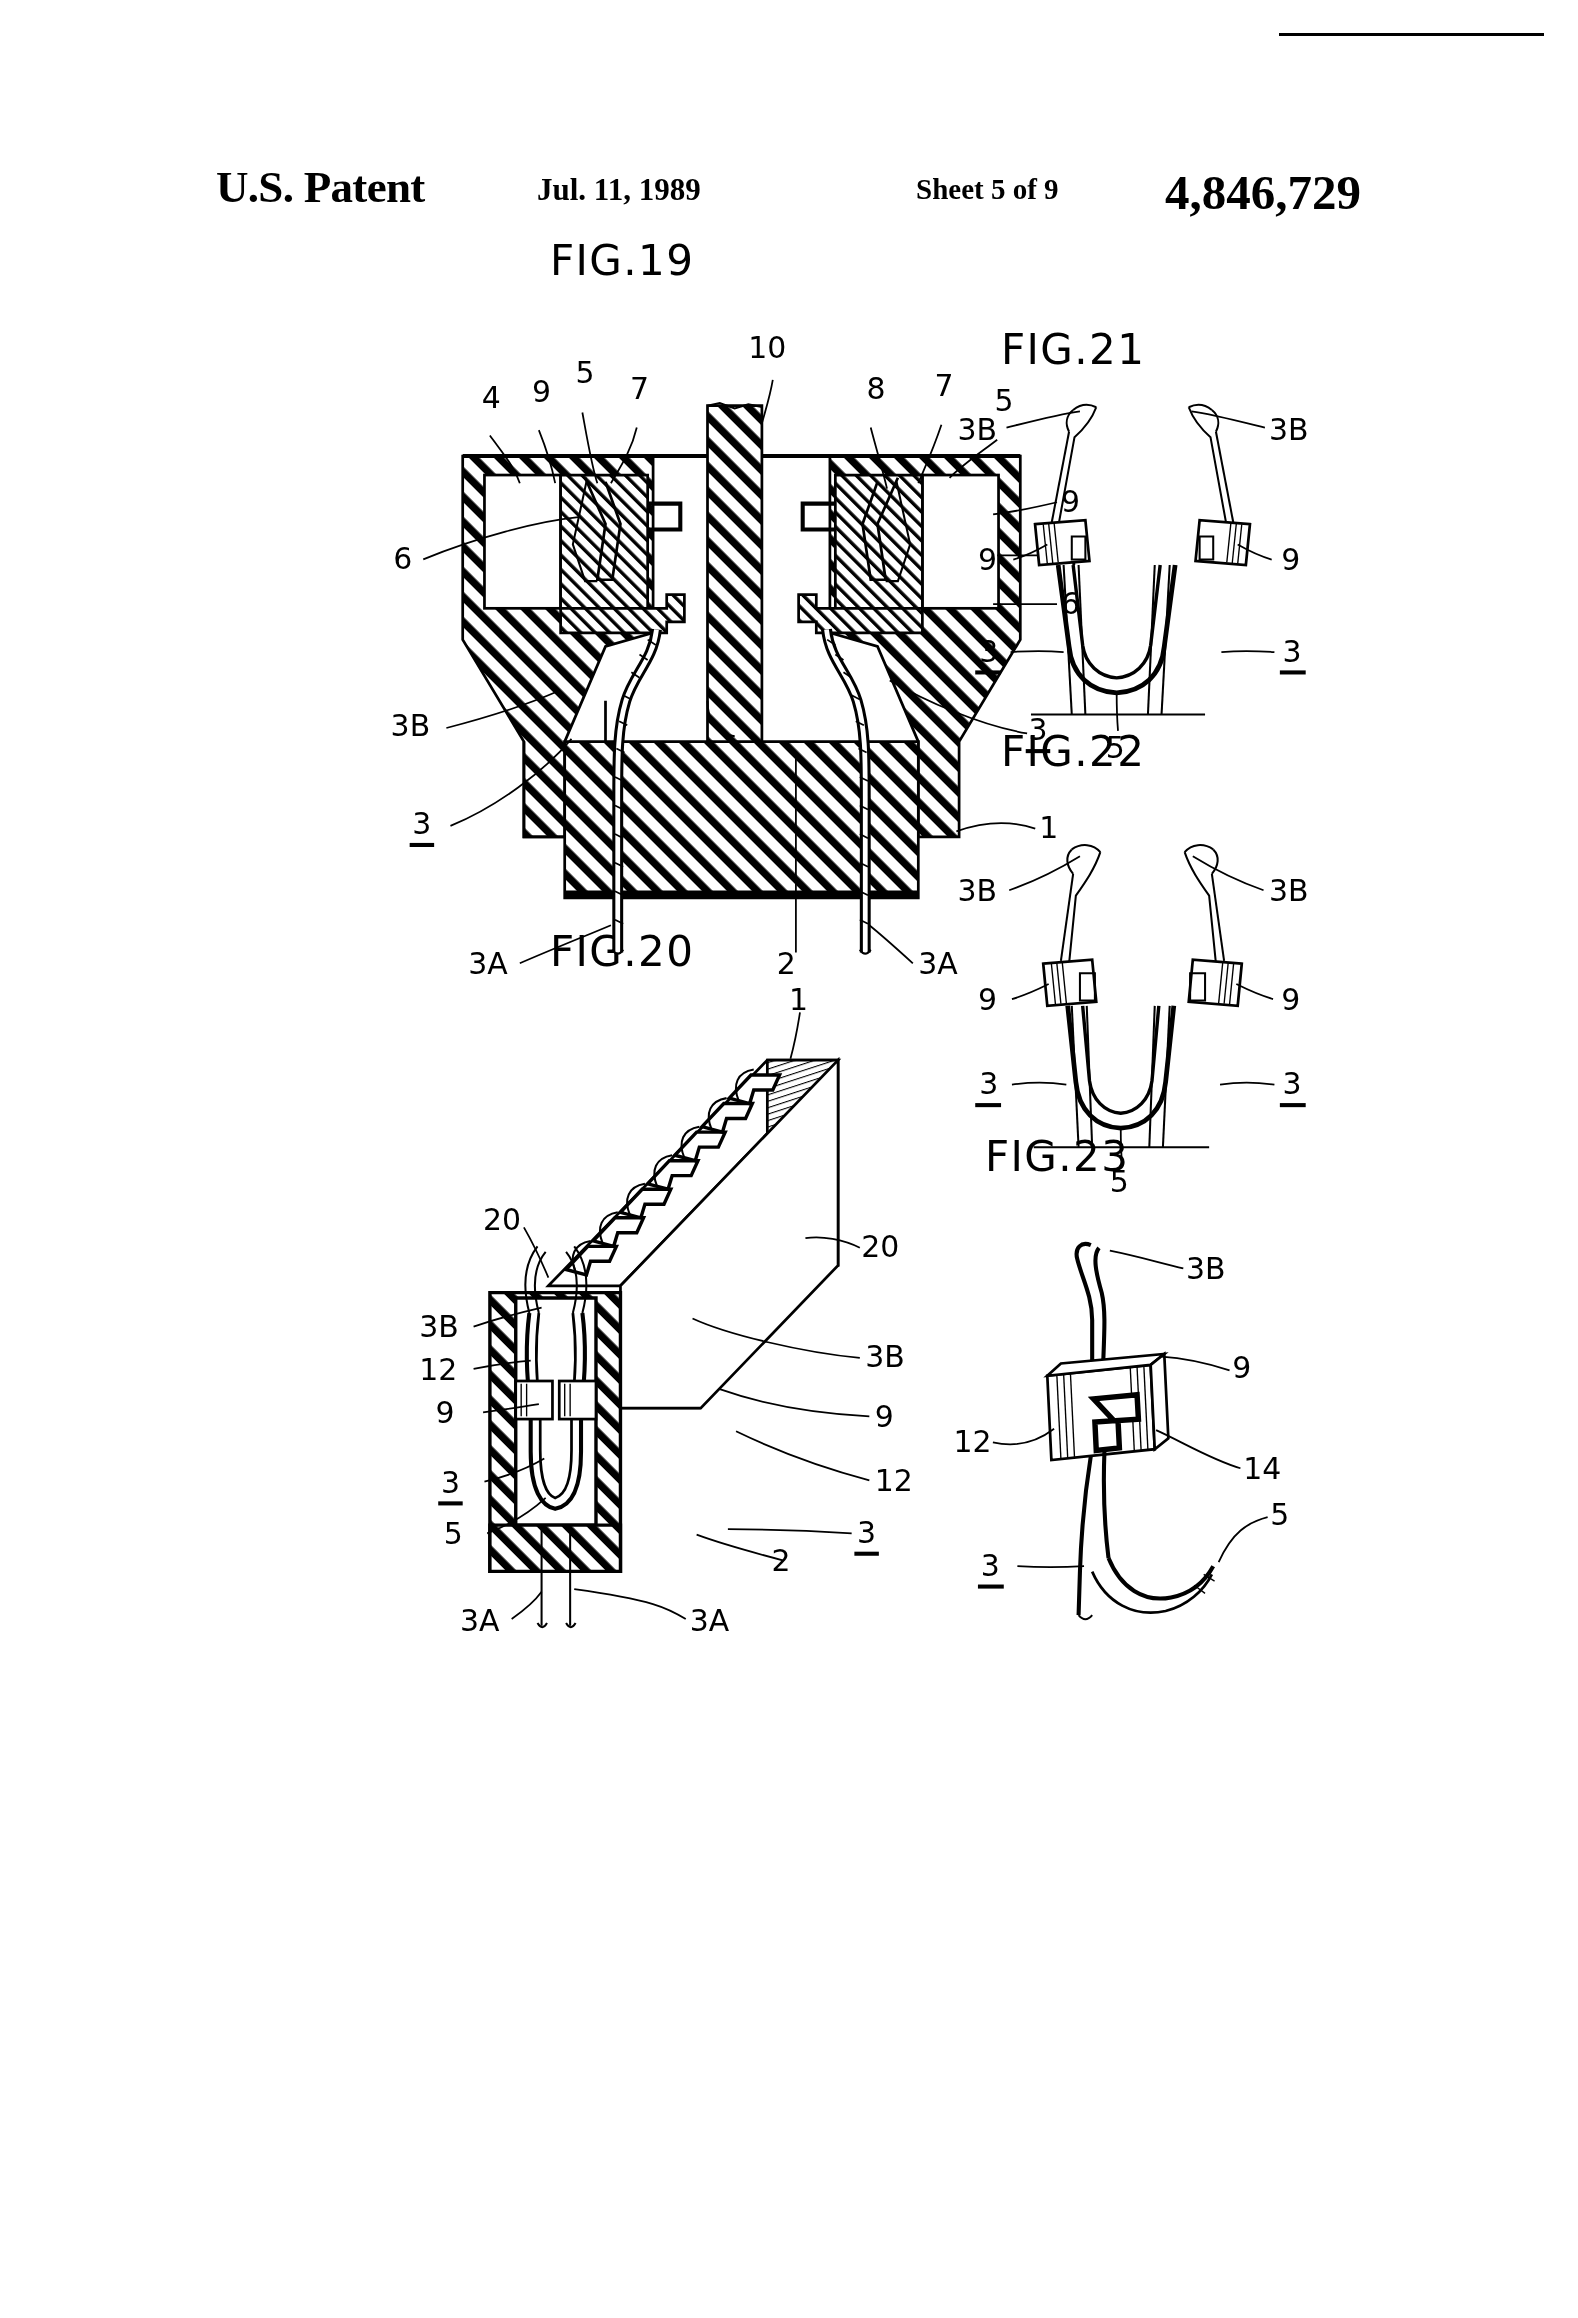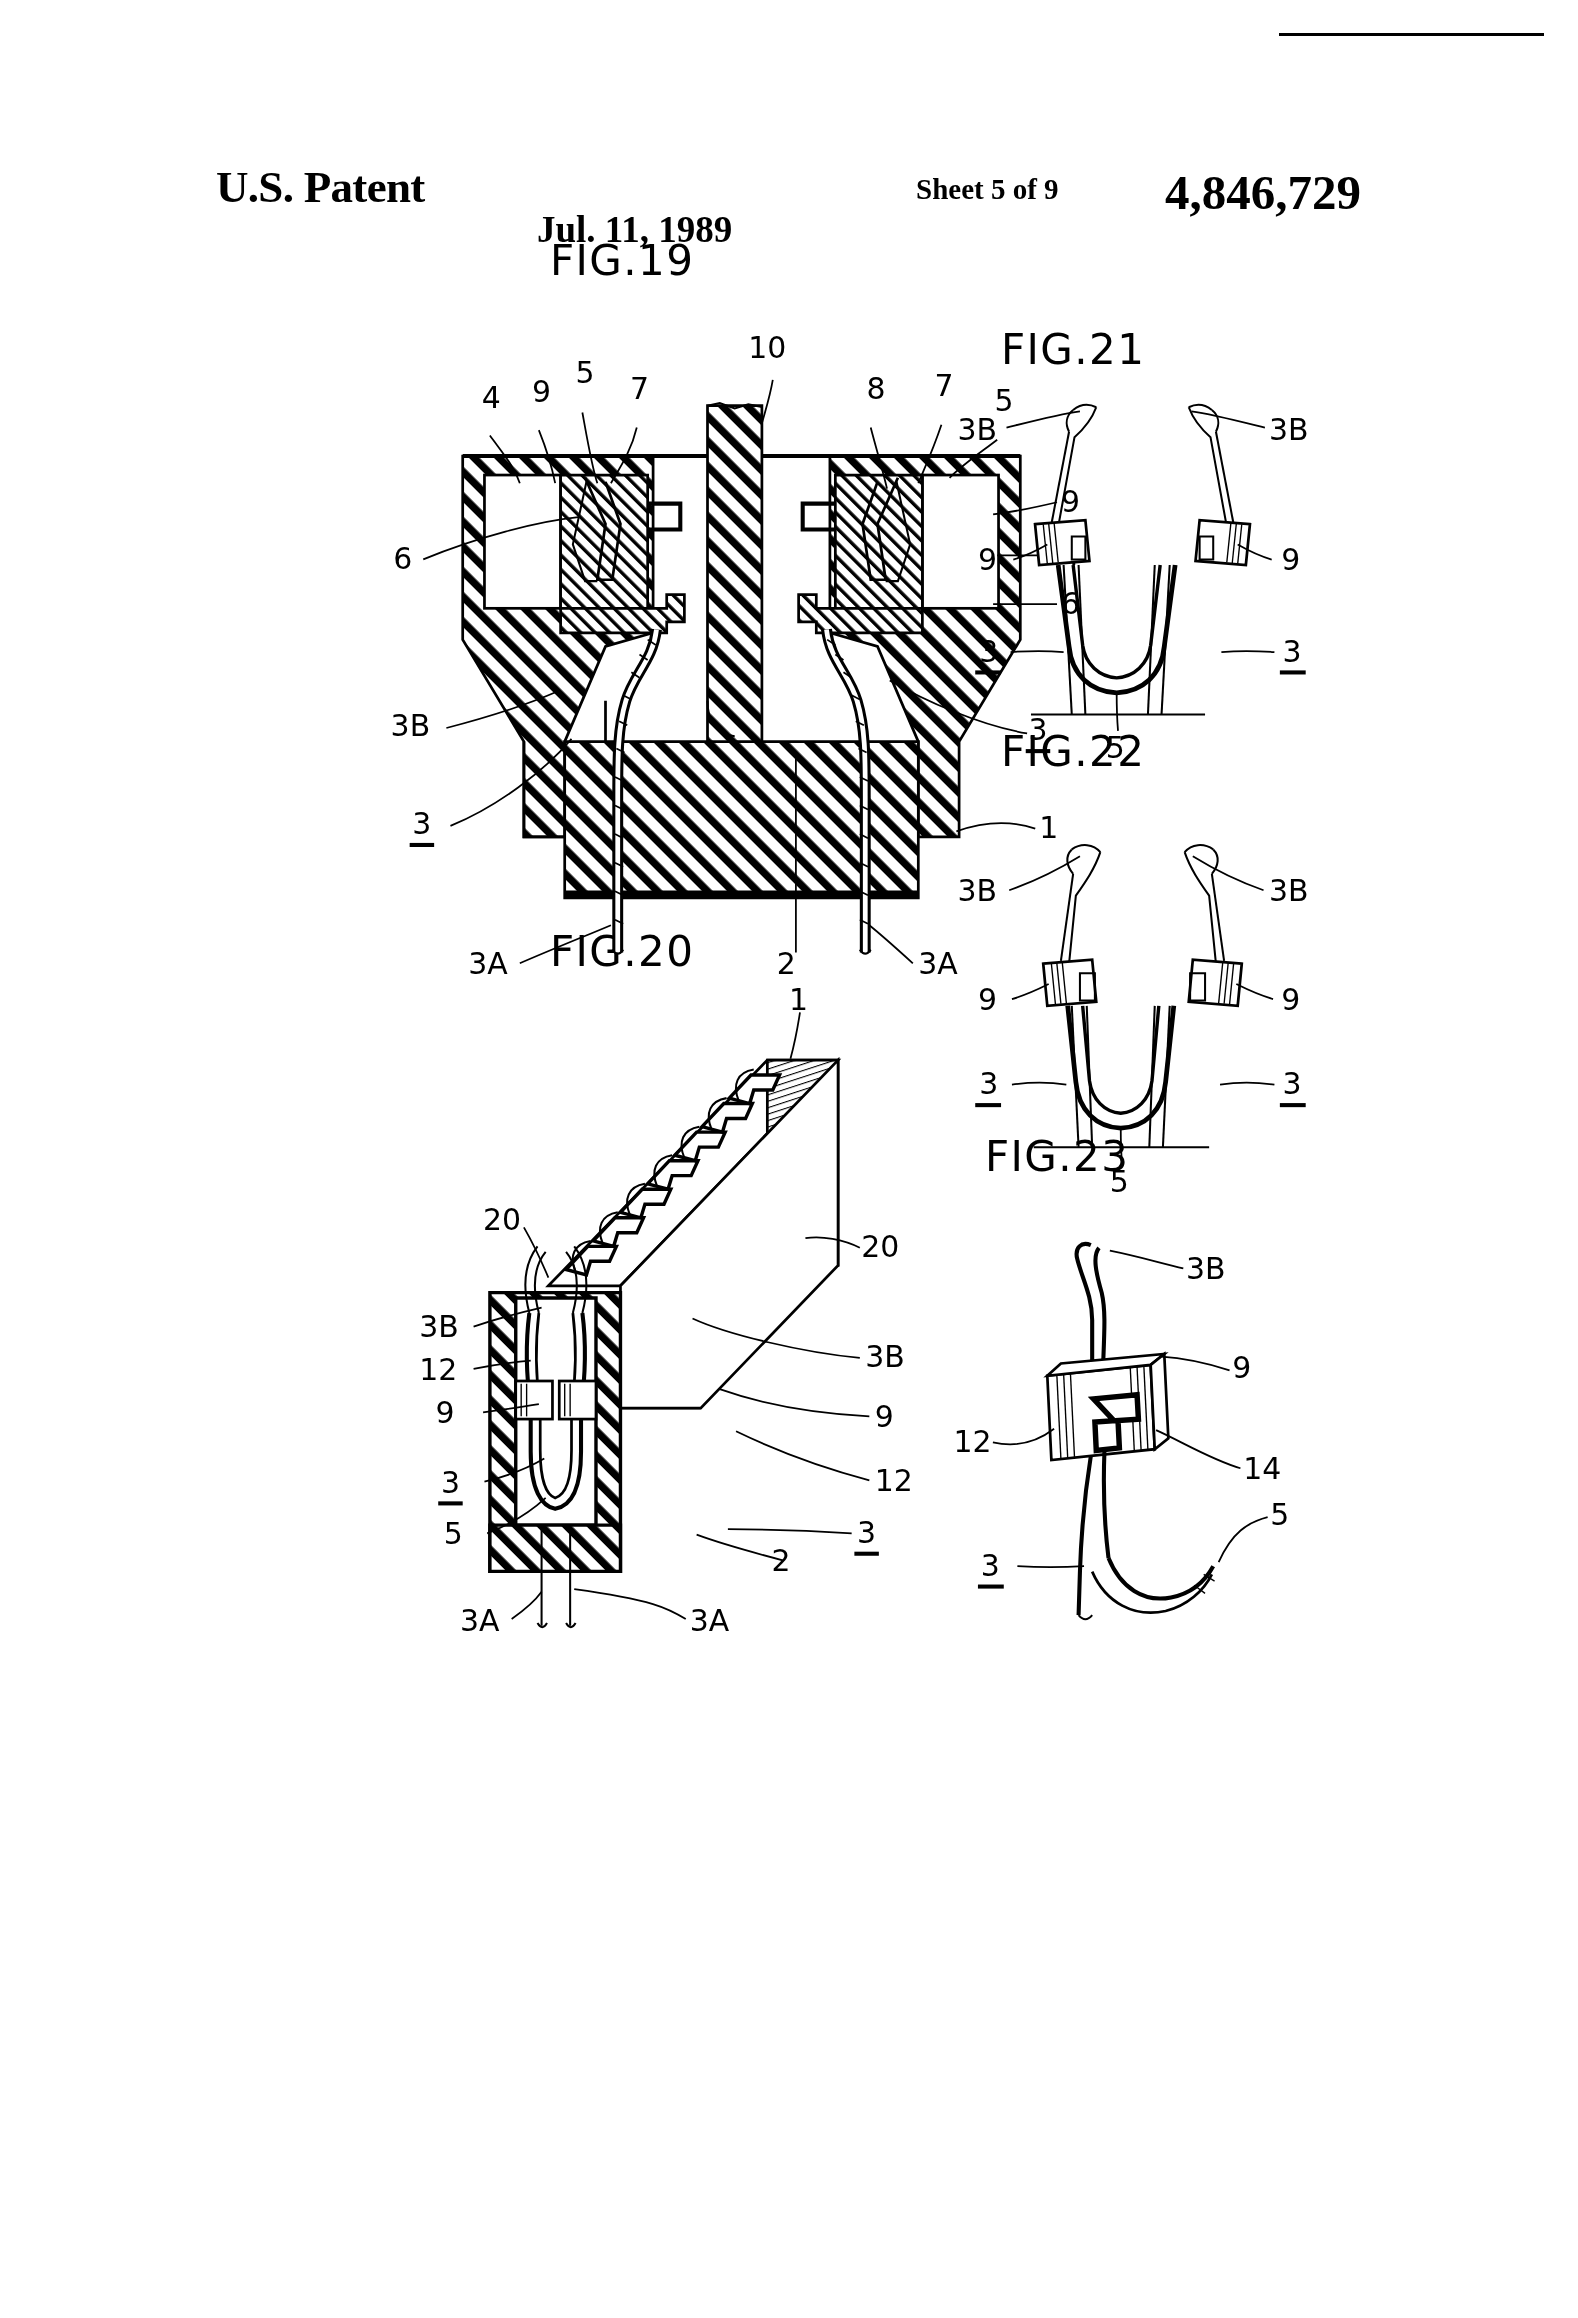--- a/index.html
+++ b/index.html
@@ -34,22 +34,21 @@
     height: 61px;
   }
   .hdr-item { position: absolute; white-space: nowrap; font-weight: bold; font-family: Liberation Serif, serif; }
   .hdr-uspatent {
     left: 216px; top: 0;
     font-size: 45px;
     letter-spacing: -0.7px;
   }
   .hdr-date {
     left: 537px; top: 11px;
-    font-size: 37px;
-    margin-top: 36px;
+    font-size: 31px;
   }
   .hdr-sheet {
     left: 916px; top: 12.2px;
     font-size: 29px;
   }
   .hdr-number {
     left: 1165px; top: 2.7px;
     font-size: 49px;
     letter-spacing: 0px;
   }

